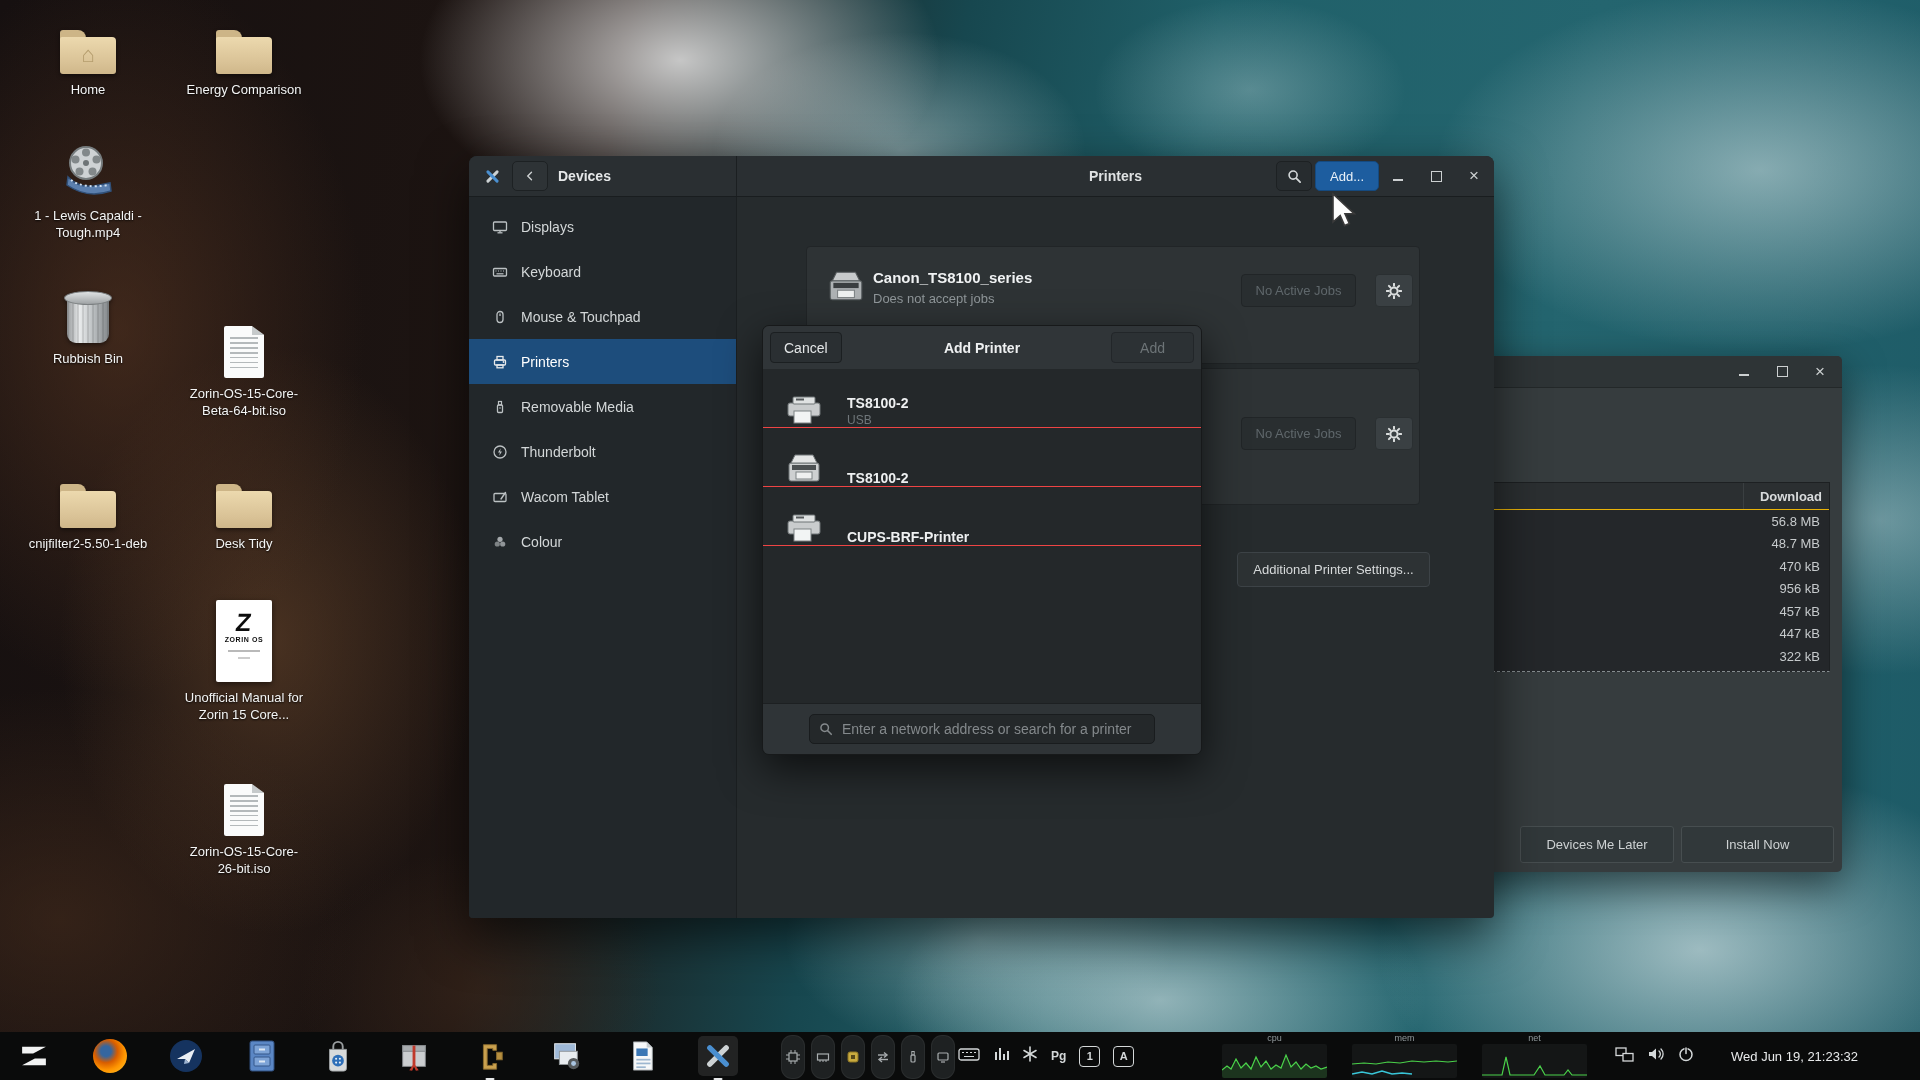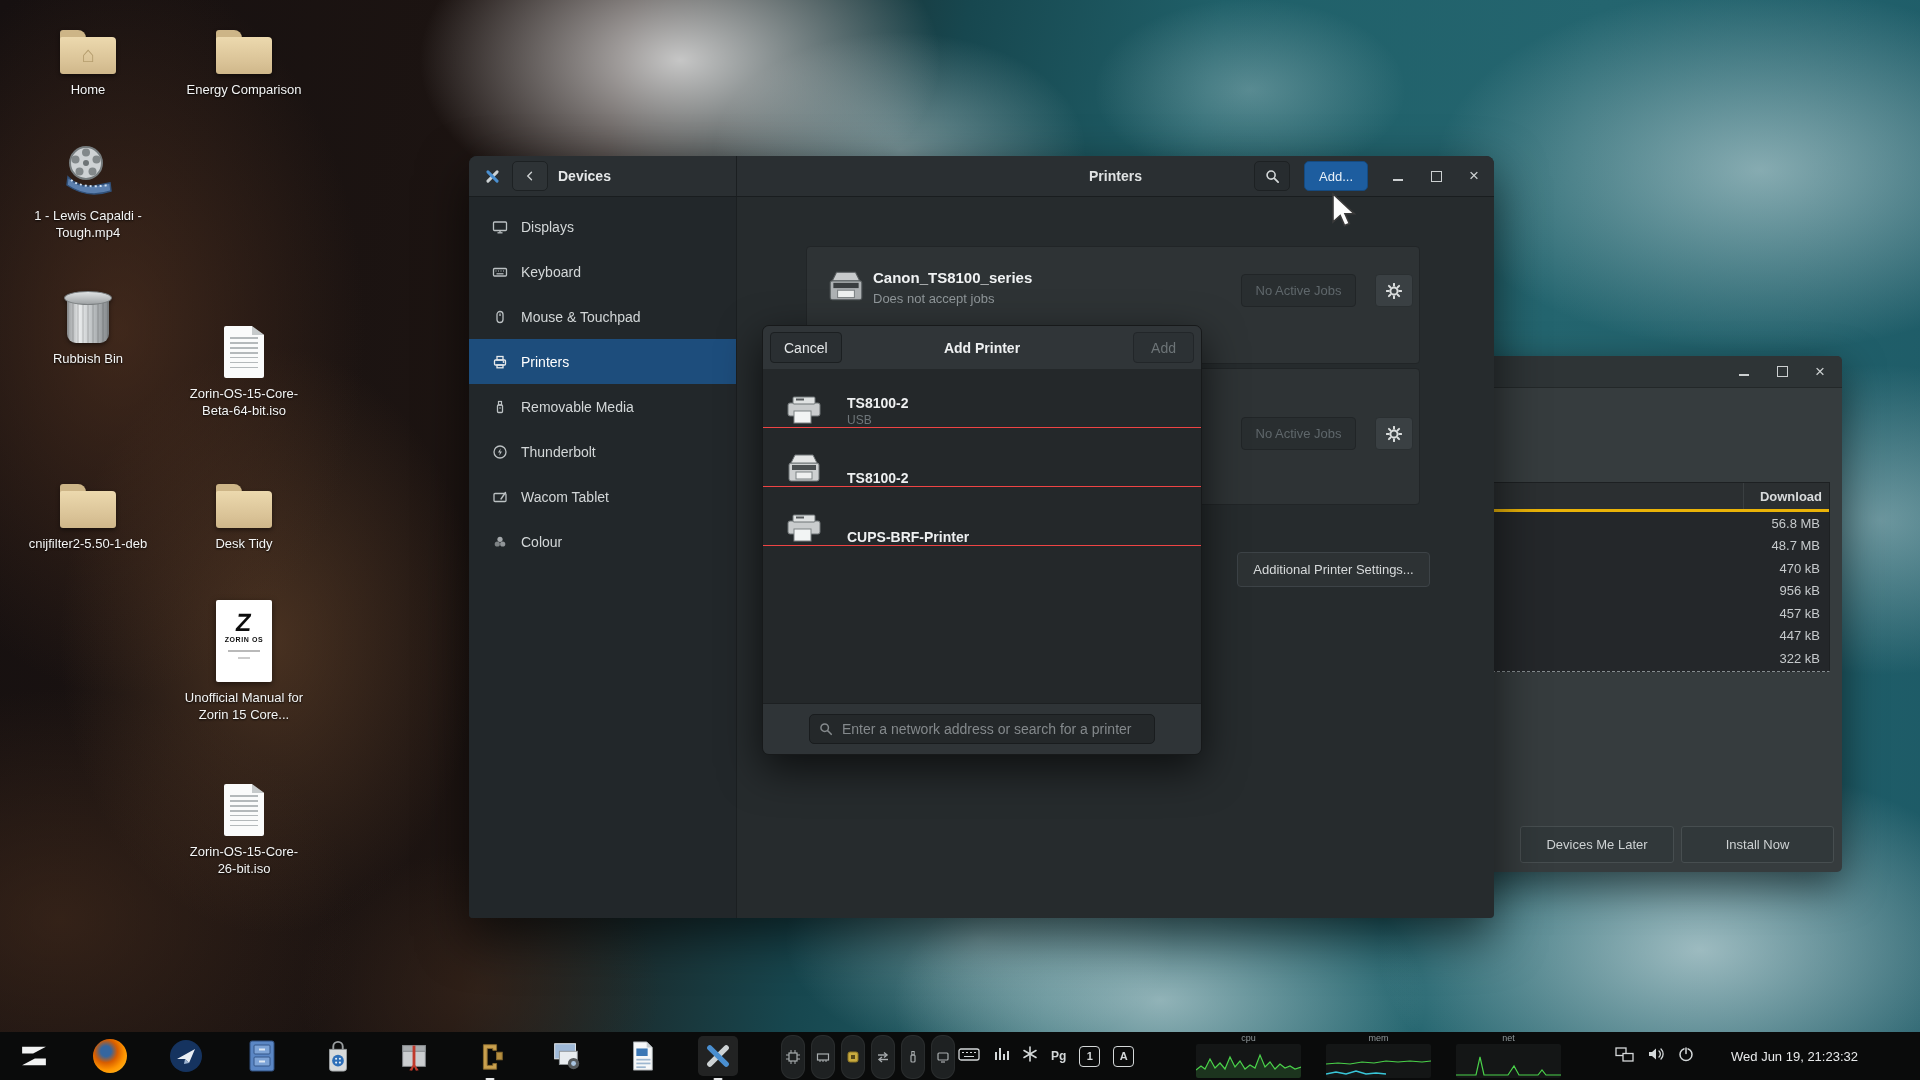--- a/index.html
+++ b/index.html
@@ -60,21 +60,21 @@
     background:#262b2d;border-radius:8px 8px 4px 4px;box-shadow:0 18px 50px rgba(0,0,0,.6);}
   .s-header{position:absolute;left:0;top:0;right:0;height:40px;background:#2a2f32;
     border-bottom:1px solid #191d1f;border-radius:8px 8px 0 0;display:flex;}
   .s-header-left{width:268px;display:flex;align-items:center;gap:10px;padding-left:14px;
     border-right:1px solid #1b1f21;box-sizing:border-box;}
   .s-header-right{flex:1;position:relative;display:flex;align-items:center;}
   .s-title{position:absolute;left:0;right:0;text-align:center;font-weight:700;font-size:14px;color:#dfe2e3;}
   .backbtn{width:34px;height:28px;border-radius:5px;background:#2e3336;border:1px solid #1d2123;
     display:flex;align-items:center;justify-content:center;}
   .hdr-dev{font-weight:700;font-size:14px;color:#e6e8e9;}
-  .hbtns{position:absolute;right:12px;display:flex;align-items:center;gap:14px;}
+  .hbtns{position:absolute;right:12px;display:flex;align-items:center;gap:3px;}
   .sqbtn{width:34px;height:28px;border-radius:5px;background:#272c2f;border:1px solid #1d2123;
     display:flex;align-items:center;justify-content:center;}
   .addbtn{height:28px;padding:0 14px;border-radius:5px;background:#1d5d9f;border:1px solid #154a80;
     color:#e9f1f8;font-size:13px;display:flex;align-items:center;}
   .s-sidebar{position:absolute;left:0;top:41px;width:268px;bottom:0;background:#22272a;
     border-right:1px solid #1b1f21;border-radius:0 0 0 4px;padding-top:7px;box-sizing:border-box;}
   .side-item{height:45px;display:flex;align-items:center;gap:13px;padding-left:23px;font-size:14px;color:#d3d7d8;}
   .side-item.sel{background:#1d4d7c;color:#fff;}
   .side-item svg{flex:0 0 auto;}
   .s-main{position:absolute;left:268px;top:41px;right:0;bottom:0;}
@@ -89,42 +89,42 @@
     background:#2d3234;border:1px solid #3d4347;color:#d6d9da;font-size:13px;
     display:flex;align-items:center;justify-content:center;}
   
   .dialog{position:absolute;left:293px;top:169px;width:438px;height:428px;background:#24282a;
     border-radius:7px;box-shadow:0 14px 42px rgba(0,0,0,.65);border:1px solid #17191a;overflow:hidden;z-index:5;}
   .d-header{position:absolute;left:0;top:0;right:0;height:43px;background:#303538;
     border-bottom:1px solid #1b1e20;display:flex;align-items:center;}
   .d-title{position:absolute;left:0;right:0;text-align:center;font-weight:700;font-size:14px;color:#eef0f1;}
   .d-cancel{position:absolute;left:7px;top:6px;height:29px;padding:0 13px;border-radius:4px;background:#2a2f32;
     border:1px solid #1b1f21;color:#e3e6e7;font-size:14px;display:flex;align-items:center;z-index:2;}
-  .d-add{position:absolute;right:7px;top:6px;height:29px;padding:0 17px;border-radius:4px;background:#2c3134;
+  .d-add{position:absolute;right:7px;top:6px;height:29px;padding:0 28px;border-radius:4px;background:#2c3134;
     border:1px solid #222629;color:#6d7477;font-size:14px;display:flex;align-items:center;z-index:2;}
   .d-list{position:absolute;left:0;top:43px;right:0;bottom:50px;background:#24282a;}
   .d-row{position:relative;height:58px;border-bottom:1px solid #ef4444;display:flex;align-items:flex-end;}
   .d-row svg{margin-left:22px;}
   .d-rowtxt{margin-left:24px;display:flex;flex-direction:column;gap:2px;}
   .d-pname{font-weight:700;font-size:14px;color:#eef0f1;}
   .d-psub{font-size:12px;color:#6f767a;}
   .d-footer{position:absolute;left:0;bottom:0;right:0;height:50px;background:#2f3437;border-top:1px solid #1d2022;}
   .d-search{position:absolute;left:46px;top:10px;width:346px;height:30px;background:#24282a;
     border:1px solid #191c1e;border-radius:5px;display:flex;align-items:center;box-sizing:border-box;padding:8px 9px;gap:7px;}
   .d-search input{flex:1;background:transparent;border:0;outline:0;color:#c9cdcf;font-size:14px;
     font-family:"Liberation Sans",sans-serif;}
   .d-search input::placeholder{color:#84898c;}
   
   .win-updater{position:absolute;left:1240px;top:356px;width:602px;height:516px;z-index:2;background:#363c3e;
     border-radius:5px;box-shadow:0 14px 40px rgba(0,0,0,.55);}
   .u-titlebar{position:absolute;left:0;top:0;right:0;height:32px;background:#2e3436;border-bottom:1px solid #232829;
     border-radius:5px 5px 0 0;display:flex;align-items:center;justify-content:flex-end;padding-right:14px;box-sizing:border-box;}
   .u-table{position:absolute;left:12px;right:12px;top:126px;height:190px;background:#24272a;
     border:1px solid #1d2022;border-bottom:1px dashed #858c8f;box-sizing:border-box;}
-  .u-thead{height:26px;background:#2b2f31;border-bottom:3px solid #eab308;position:relative;}
+  .u-thead{height:26px;background:#2b2f31;border-bottom:1px solid #eab308;position:relative;}
   .u-th{position:absolute;right:0;top:0;bottom:0;width:78px;border-left:1px solid #3a3f41;
     display:flex;align-items:center;justify-content:flex-end;padding-right:7px;font-weight:700;font-size:13px;color:#d8dbdc;}
   .u-row{height:22.5px;display:flex;align-items:center;justify-content:flex-end;padding-right:9px;font-size:13px;color:#c6cacc;}
   .u-btn{position:absolute;top:470px;height:35px;border-radius:3px;background:#31383a;border:1px solid #474e50;
     color:#ced2d3;font-size:13px;display:flex;align-items:center;justify-content:center;}
   .u-remind{right:168px;width:152px;}
   .u-install{right:8px;width:151px;}
   
   .taskbar{position:absolute;left:0;right:0;bottom:0;height:48px;background:#0a0b0b;z-index:10;}
   .tb-apps{position:absolute;left:14px;top:4px;display:flex;gap:36px;align-items:center;height:40px;}
@@ -133,21 +133,21 @@
   .run-dash{position:absolute;left:50%;transform:translateX(-50%);bottom:-4px;width:9px;height:2px;background:#e8eaeb;border-radius:1px;}
   .ff{width:34px;height:34px;border-radius:50%;
     background:radial-gradient(circle at 38% 36%, #35669f 0 17%, #d85d00 38%, #ff9500 62%, #ffcb33 100%);}
   .tb-pills{position:absolute;left:781px;top:3px;display:flex;gap:6px;}
   .pill{width:22px;height:42px;border-radius:11px;background:#1e2122;border:1px solid rgba(255,255,255,.05);
     display:flex;align-items:center;justify-content:center;}
   .tb-loose{position:absolute;left:958px;top:3px;height:42px;display:flex;gap:13px;align-items:center;}
   .ltxt{font-size:12px;font-weight:700;color:#d4d8d9;}
   .lbox{width:19px;height:19px;border:1.5px solid #d4d8d9;border-radius:4px;display:flex;align-items:center;
     justify-content:center;font-size:11px;font-weight:700;color:#d4d8d9;}
-  .tb-monitors{position:absolute;left:1196px;top:1px;display:flex;gap:25px;}
+  .tb-monitors{position:absolute;left:1222px;top:1px;display:flex;gap:25px;}
   .mon{width:105px;display:flex;flex-direction:column;align-items:center;}
   .mon .mlabel{font-size:9px;color:#8f979a;line-height:11px;}
   .mon svg{background:#141616;border-radius:2px;}
   .tb-right{position:absolute;right:62px;top:0;height:48px;display:flex;align-items:center;gap:13px;}
   .clock{font-size:13px;color:#e8eaeb;margin-left:24px;white-space:nowrap;}
   
   .cursor{position:absolute;left:1331px;top:192px;z-index:30;}
 </style>
 </head>
 <body>

